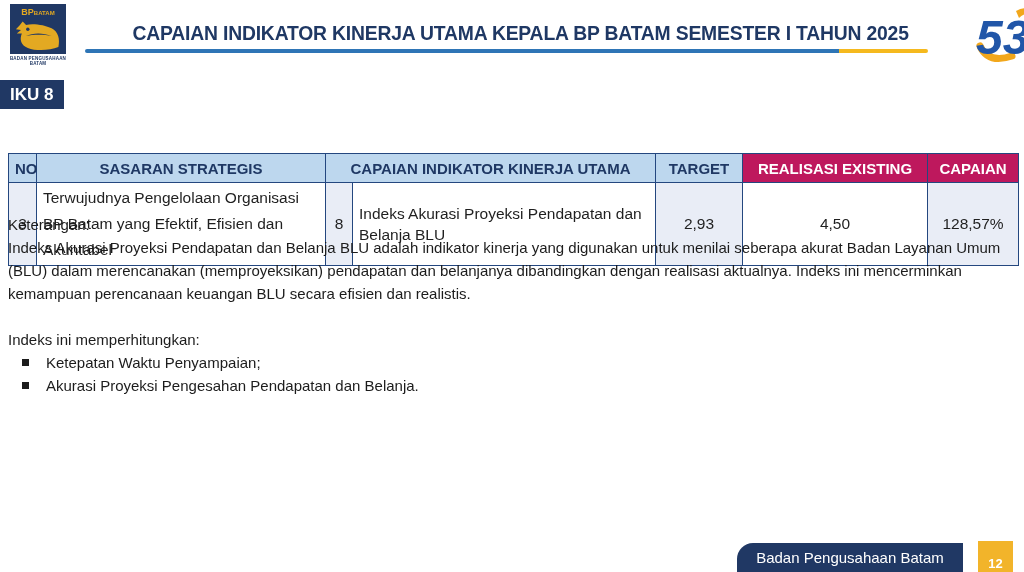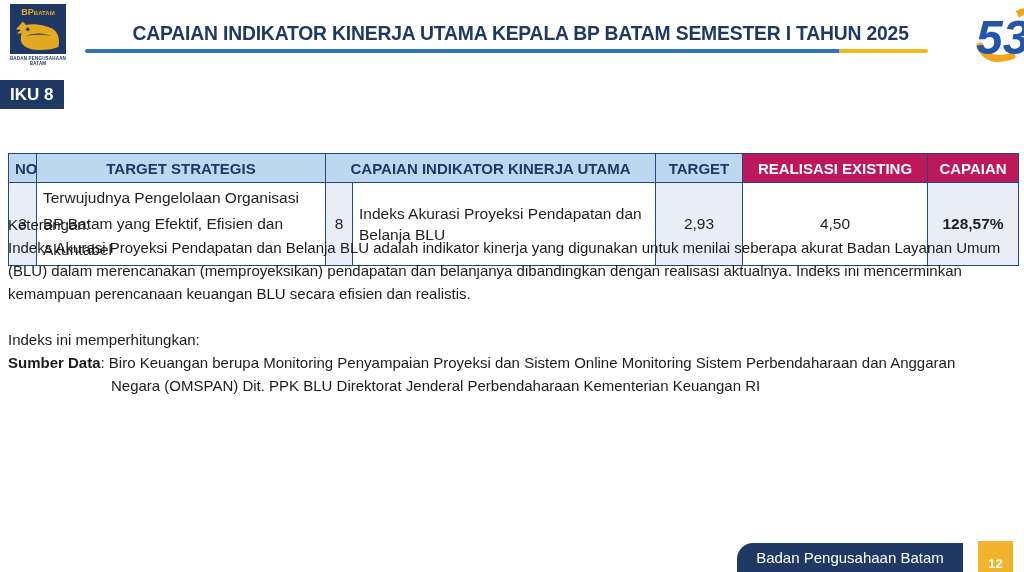--- a/index.html
+++ b/index.html
@@ -66,21 +66,21 @@
     font-size: 15px; font-weight: bold; text-align: center;
     height: 29px;
   }
   table.iku th.dark { background: #be185d; color: #ffffff; }
   table.iku td { font-size: 15.5px; height: 63px; }
   td.c { text-align: center; }
   td.band { background: #E9EDF6; }
   td.plain { background: #ffffff; }
   td.sasaran { padding-left: 10px; line-height: 26px; }
   td.uraian { padding-left: 10px; line-height: 21px; }
-  td.bold { font-weight: bold; }
+  td.bold { font-weight: normal; }
 
   
   .notes { left: 8px; top: 213px; width: 1009px; font-size: 15px; line-height: 23px; color: #1c1c1c; }
   .notes p { margin: 0; }
   .spacer { height: 23px; }
   .bullet-list { margin-top: 0; }
   .bullet-item { display: flex; align-items: flex-start; }
   .bullet-marker {
     width: 7px; height: 7px; background: #1c1c1c;
     margin: 8px 17px 0 14px; flex: 0 0 auto;
@@ -136,21 +136,21 @@
         <col style="width:289px">
         <col style="width:27px">
       <col style="width:303px">
         <col style="width:87px">
         <col style="width:185px">
         <col style="width:91px">
     </colgroup>
     <tbody>
         <tr>
       <th>NO</th>
-      <th>TARGET STRATEGIS</th>
+      <th>SASARAN STRATEGIS</th>
       <th colspan="2">CAPAIAN INDIKATOR KINERJA UTAMA</th>
       <th>TARGET</th>
       <th class="dark">REALISASI EXISTING</th>
       <th class="dark">CAPAIAN</th>
     </tr>
     <tr>
       <td class="c band">3</td>
       <td class="plain sasaran">Terwujudnya Pengelolaan Organisasi BP Batam yang Efektif, Efisien dan Akuntabel</td>
       <td class="c band">8</td>
       <td class="plain uraian">Indeks Akurasi Proyeksi Pendapatan dan Belanja BLU</td>
@@ -160,19 +160,28 @@
     </tr>
   </tbody>
     </table>
 </div>
 
 <div class="abs notes">
   <p>Keterangan:</p>
   <p>Indeks Akurasi Proyeksi Pendapatan dan Belanja BLU adalah indikator kinerja yang digunakan untuk menilai seberapa akurat Badan Layanan Umum (BLU) dalam merencanakan (memproyeksikan) pendapatan dan belanjanya dibandingkan dengan realisasi aktualnya. Indeks ini mencerminkan kemampuan perencanaan keuangan BLU secara efisien dan realistis.</p>
   <div class="spacer"></div>
   <p>Indeks ini memperhitungkan:</p>
-  <p class="sumber"><b>Sumber Data</b><span>: Biro Keuangan berupa Monitoring Penyampaian Proyeksi dan Sistem Online Monitoring Sistem Perbendaharaan dan Anggaran Negara (OMSPAN) Dit. PPK BLU Direktorat Jenderal Perbendaharaan Kementerian Keuangan RI</span></p>
+  <div class="bullet-list">
+    <div class="bullet-item">
+      <span class="bullet-marker"></span>
+      <span>Ketepatan Waktu Penyampaian;</span>
+    </div>
+    <div class="bullet-item">
+      <span class="bullet-marker"></span>
+      <span>Akurasi Proyeksi Pengesahan Pendapatan dan Belanja.</span>
+    </div>
+  </div>
 </div>
 
 <div class="abs footer-bar">
   <span>Badan Pengusahaan Batam</span>
 </div>
 <div class="abs page-num">12</div>
 
 </body></html>

